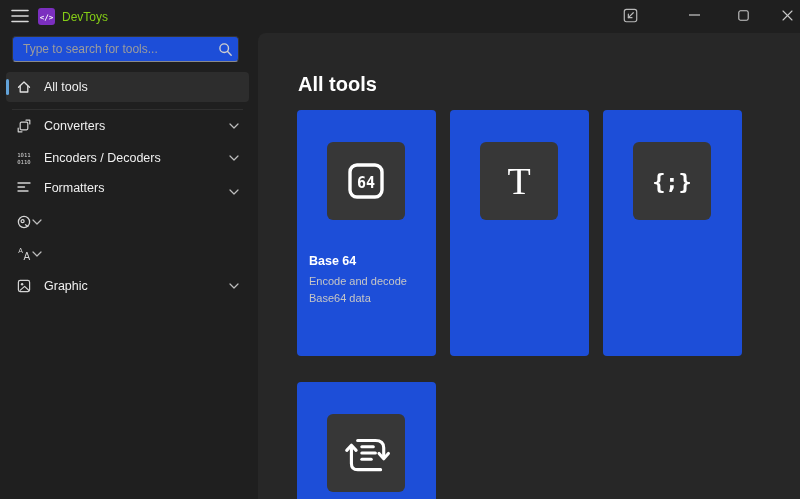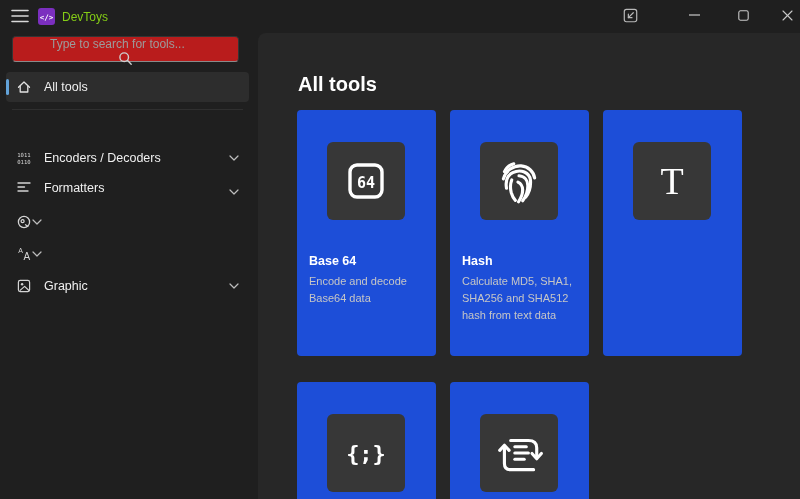--- a/index.html
+++ b/index.html
@@ -12,23 +12,23 @@
   .hamburger { position:absolute; left:11px; top:8px; width:18px; height:16px; cursor:pointer; }
   .logo { position:absolute; left:38px; top:8px; width:17px; height:17px; border-radius:3px;
           background:var(--logo,#7b2fbf); display:flex; align-items:center; justify-content:center; }
   .apptitle { position:absolute; left:62px; top:10px; font-size:12px; color:#84cc16; }
   .tb-btn { position:absolute; top:0; width:40px; height:30px; display:flex; align-items:center;
             justify-content:center; color:#c9c9c9; cursor:pointer; }
   .tb-compact { left:610px; } .tb-min { left:674px; } .tb-max { left:723px; } .tb-close { left:767px; }
 
   
   .sidebar { position:absolute; left:0; top:33px; width:258px; height:466px; background:#1f1f1f; }
-  .searchbox { position:absolute; left:12px; top:3px; width:227px; height:26px; background:#b91c1c;
+  .searchbox { position:absolute; left:12px; top:3px; width:227px; height:26px; background:#1d4ed8;
                border:1px solid #343434; border-bottom:1px solid #8a8a8a; border-radius:4px;
-               display:flex; align-items:center;flex-direction:column; }
+               display:flex; align-items:center; }
   .searchbox input { flex:1; background:transparent; border:none; outline:none; color:#e0e0e0;
                      font-size:12px; padding:0 6px 0 10px; font-family:"Liberation Sans",sans-serif; }
   .searchbox input::placeholder { color:#9c9c9c; }
   .search-ico { width:26px; display:flex; justify-content:center; cursor:pointer; }
 
   .navitem { position:absolute; left:6px; width:243px; height:30px; border-radius:4px;
              display:flex; align-items:center; cursor:pointer; color:#f0f0f0; }
   .navitem .ico { width:16px; height:16px; margin-left:10px; display:flex; align-items:center;
                   justify-content:center; }
   .navitem .lbl { font-size:12.5px; margin-left:12px; flex:1; }
@@ -121,20 +121,35 @@
         <svg width="16" height="16" viewBox="0 0 16 16" fill="none" stroke="#e2e2e2" stroke-width="1.3" stroke-linecap="round" stroke-linejoin="round">
             <path d="M2.5 8.2 L8 3 L13.5 8.2"></path>
             <path d="M4.2 7.2 V13 H11.8 V7.2"></path>
           </svg>
       </span>
       <span class="lbl">All tools</span>
     </div>
 
     <div class="sb-divider"></div>
 
+    <div class="navitem ni-0">
+      <span class="ico">
+        <svg width="16" height="16" viewBox="0 0 16 16" fill="none" stroke="#d4d4d4" stroke-width="1.2" stroke-linecap="round" stroke-linejoin="round">
+            <rect x="4.2" y="4.2" width="7.6" height="7.6" rx="1.2"></rect>
+            <path d="M10 2.2 H13.8 V6"></path>
+            <path d="M6 13.8 H2.2 V10"></path>
+          </svg>
+      </span>
+      <span class="lbl">Converters</span>
+      <span class="chev">
+        <svg width="10" height="6" viewBox="0 0 10 6" fill="none">
+            <polyline points="1,1 5,5 9,1" stroke="#bdbdbd" stroke-width="1.2" stroke-linecap="round" stroke-linejoin="round"></polyline>
+          </svg>
+      </span>
+    </div>
 
     <div class="navitem ni-1">
       <span class="ico">
         <svg width="16" height="16" viewBox="0 0 16 16">
             <text x="8" y="7" text-anchor="middle" font-size="5.6" fill="#d4d4d4" font-family="DejaVu Sans Mono, monospace">1011</text>
             <text x="8" y="13.5" text-anchor="middle" font-size="5.6" fill="#d4d4d4" font-family="DejaVu Sans Mono, monospace">0110</text>
           </svg>
       </span>
       <span class="lbl">Encoders / Decoders</span>
       <span class="chev">
@@ -215,34 +230,20 @@
         <div class="tile">
           <svg width="48" height="48" viewBox="0 0 48 48" fill="none">
               <rect x="8" y="8" width="32" height="32" rx="7" stroke="#ffffff" stroke-width="3.4"></rect>
               <text x="24" y="30.5" text-anchor="middle" font-size="15" font-weight="bold" fill="#ffffff" font-family="DejaVu Sans Mono, monospace">64</text>
             </svg>
         </div>
         <div class="card-title">Base 64</div>
         <div class="card-desc">Encode and decode Base64 data</div>
       </div>
 
-      <div class="card">
-        <div class="tile">
-          <svg width="50" height="50" viewBox="0 0 48 48" fill="none" stroke="#ffffff" stroke-width="3" stroke-linecap="round">
-              <path d="M10 15 C12 11 15 8.5 19 7.5"></path>
-              <path d="M9 22 C11 14 19 9 26 9.5 C33 10 38 15 39 21"></path>
-              <path d="M12 31 C11 25 12 19 18 16 C26 12 34 16 35 23 C35.5 29 34 35 30.5 39.5"></path>
-              <path d="M17 23 C15.5 27 15.5 31 16.5 35 C17.5 38.5 19 41 20.5 42.5"></path>
-              <path d="M24 19 C29.5 19.5 32.5 23.5 32.5 28.5 C32.5 34 30.5 39 27.5 43"></path>
-              <path d="M23 25 C26 26.5 27.5 29 27.5 32.5 C27.5 36.5 26 40.5 23.5 44"></path>
-            </svg>
-        </div>
-        <div class="card-title">Hash</div>
-        <div class="card-desc">Calculate MD5, SHA1, SHA256 and SHA512 hash from text data</div>
-      </div>
 
 
       <div class="card">
         <div class="tile">
           <svg width="48" height="48" viewBox="0 0 48 48">
               <text x="24" y="37" text-anchor="middle" font-size="38" fill="#ffffff" font-family="Liberation Serif, serif">T</text>
             </svg>
         </div>
         <div class="card-title"></div>
         <div class="card-desc"></div>

